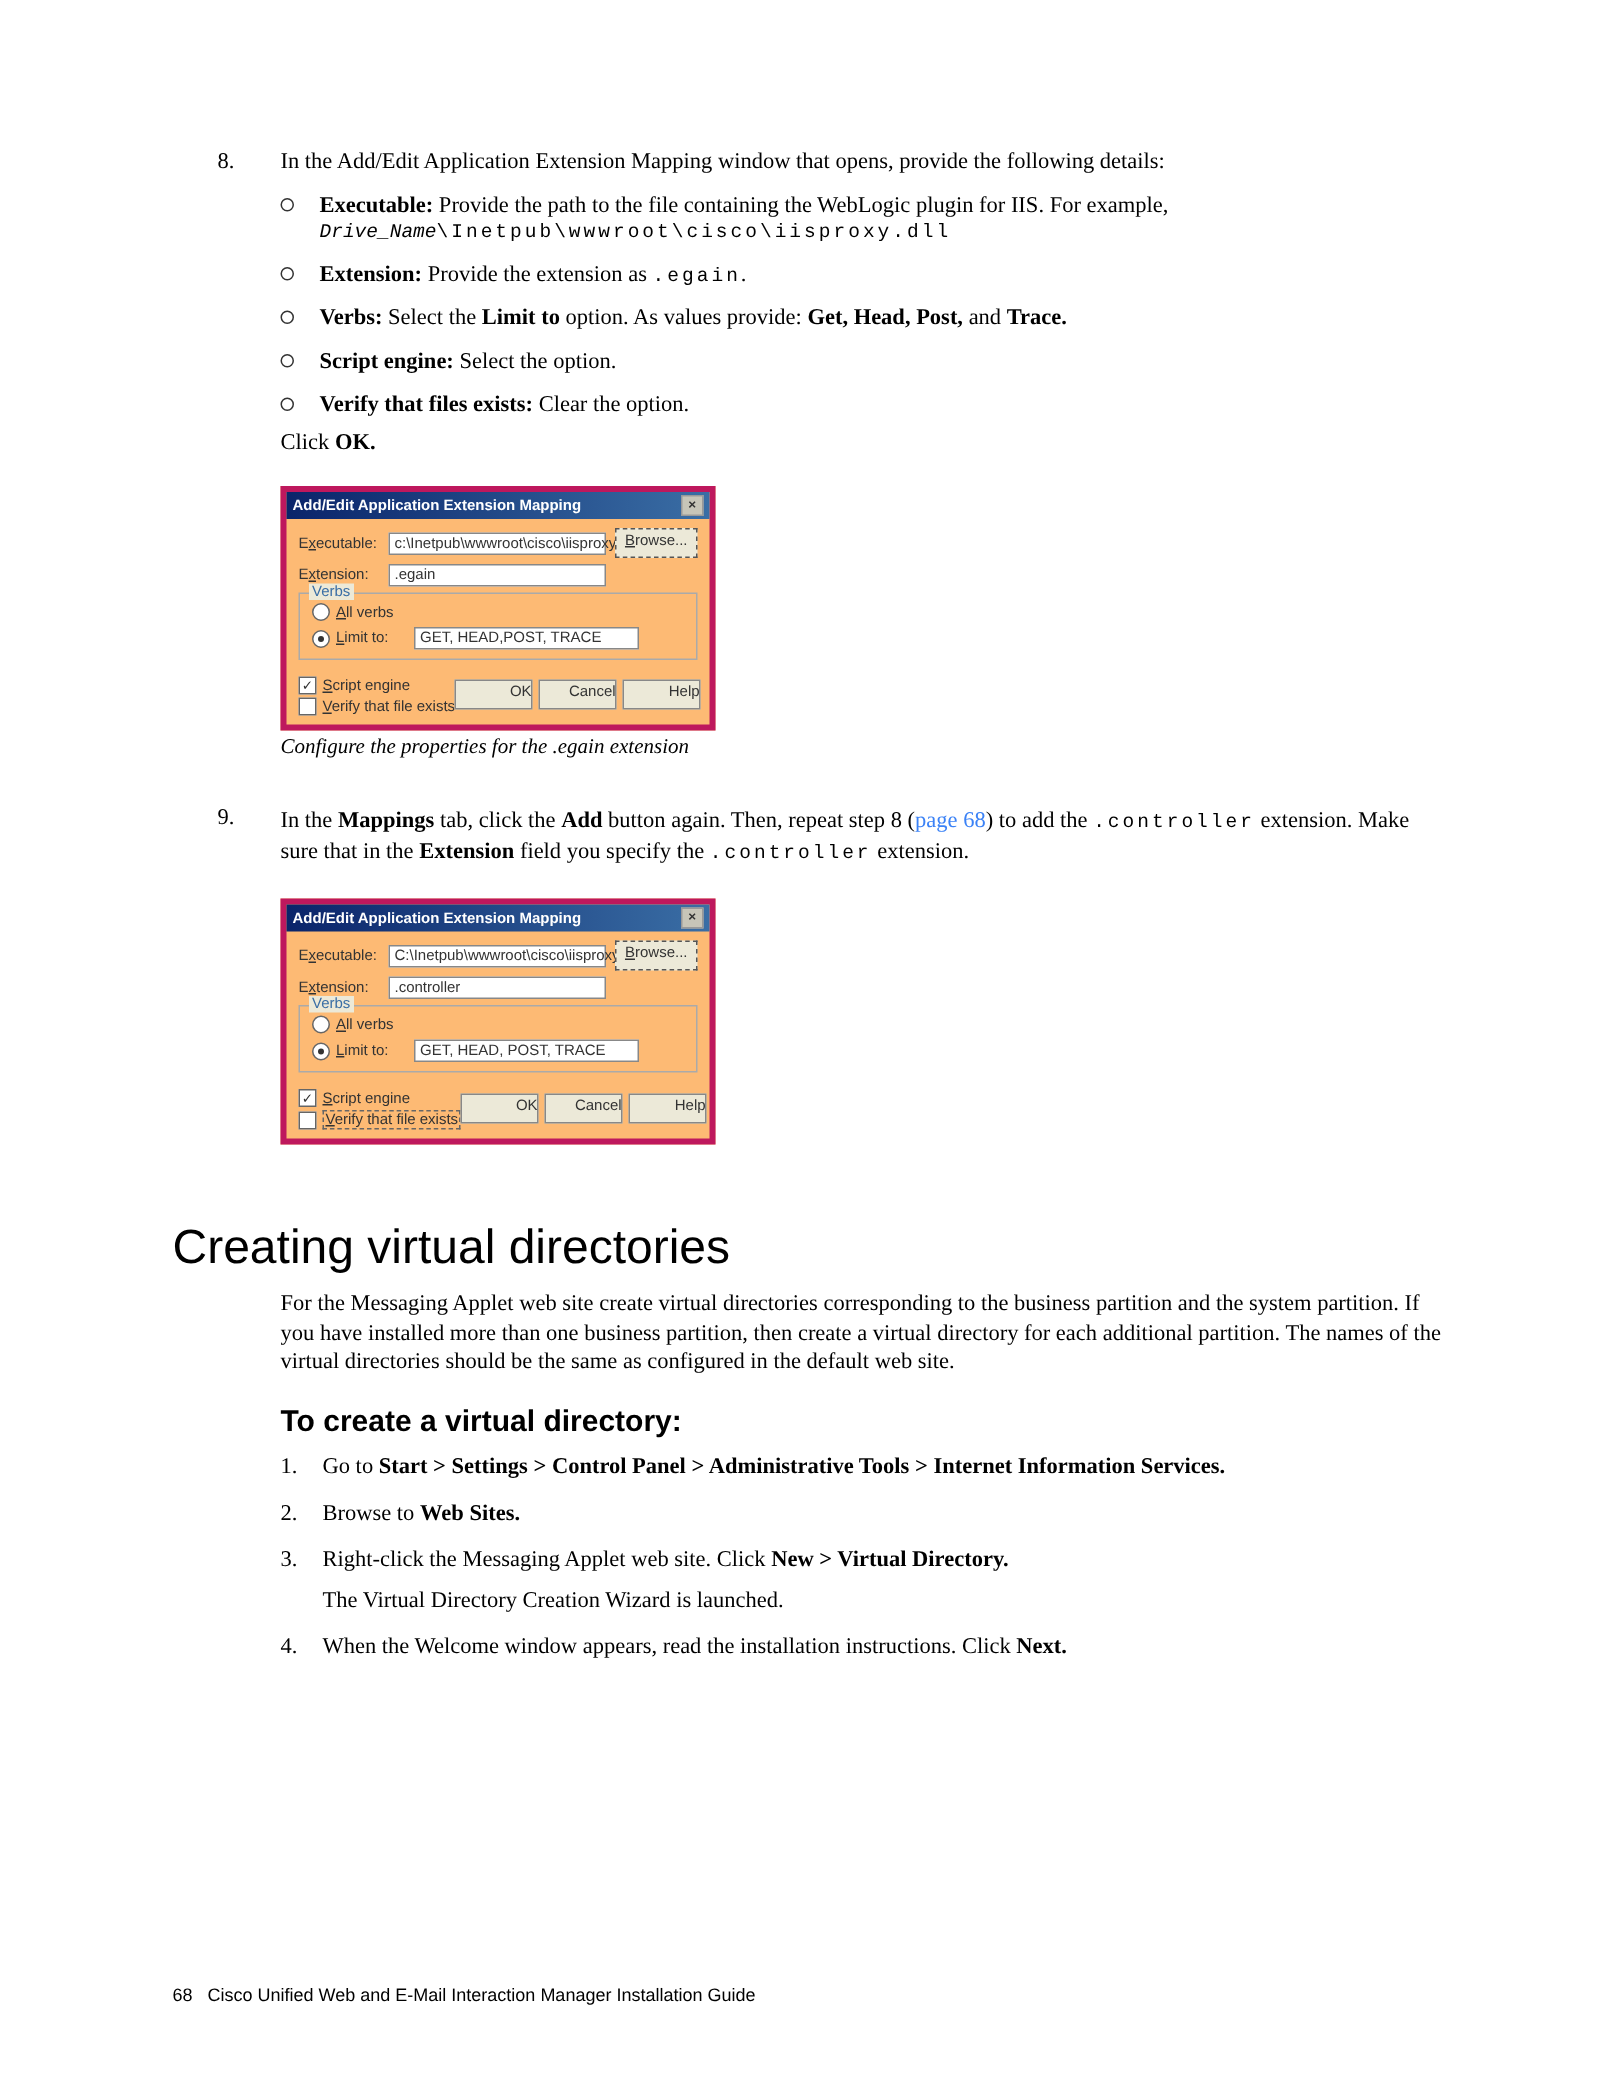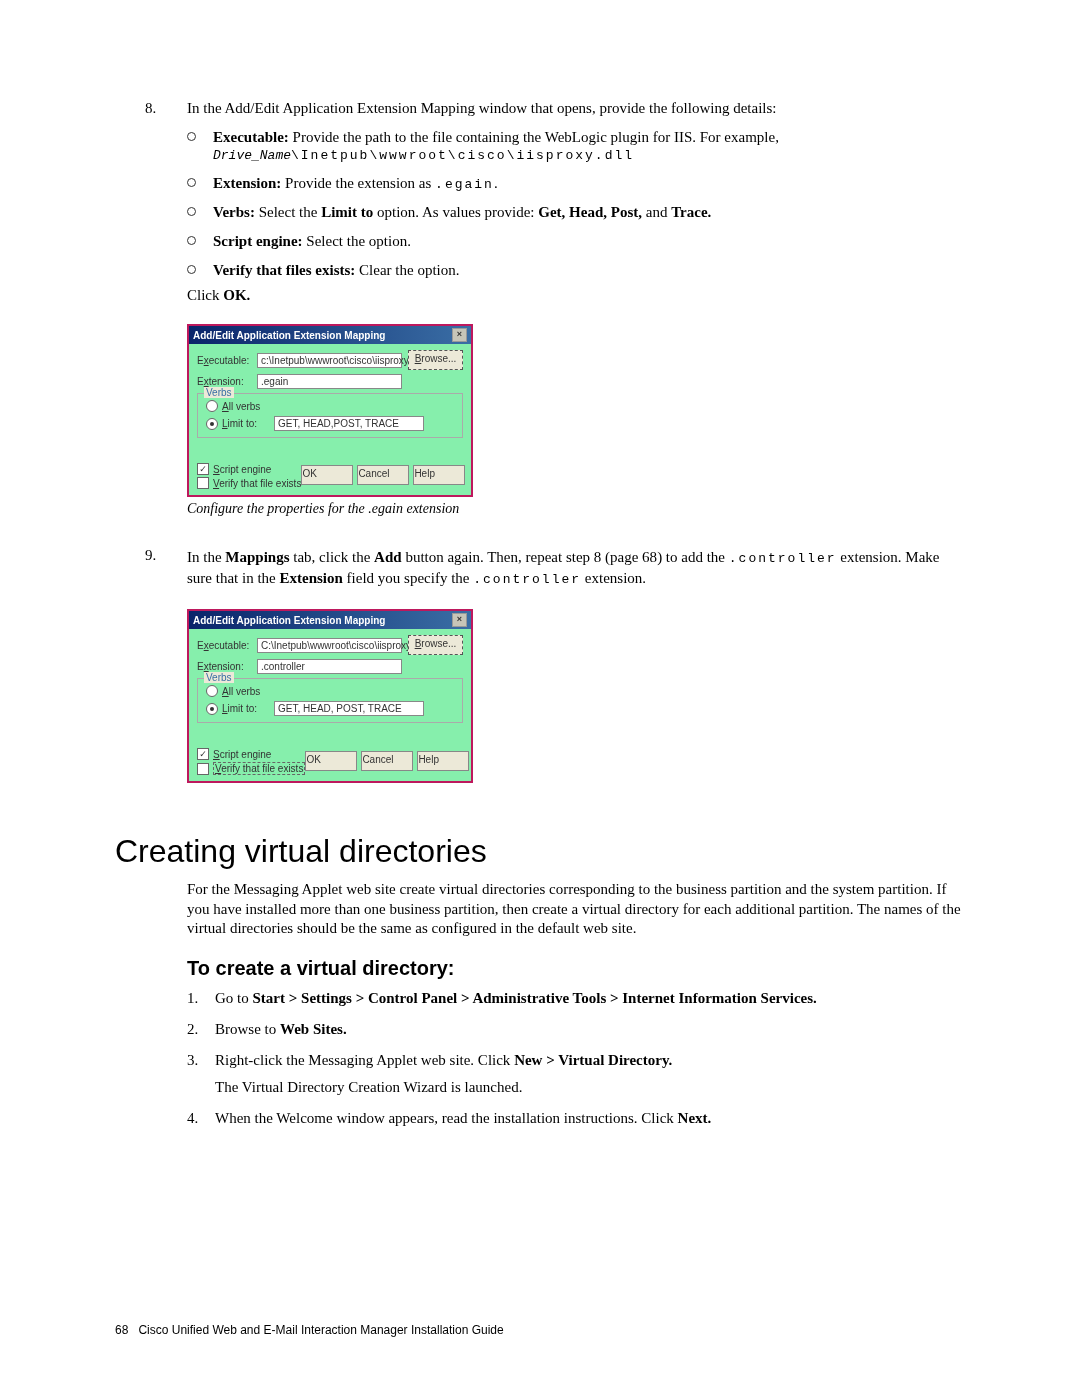--- a/index.html
+++ b/index.html
@@ -71,24 +71,24 @@
     font-size: 14px;
     margin-top: 4px;
     margin-left: 72px;
   }
   .figure {
     margin-left: 72px;
     margin-top: 8px;
   }
   .dialog {
     width: 282px;
-    border: 2px solid #be185d;
+    border: 4px solid #be185d;
     font-family: Tahoma, Arial, sans-serif;
     font-size: 10px;
-    background: #86efac;
+    background: #fdba74;
     color: #333;
   }
   .dialog-title {
     background: linear-gradient(to right, #0a246a, #3a6ea5);
     color: #fff;
     font-weight: bold;
     padding: 2px 4px;
     display: flex;
     justify-content: space-between;
     align-items: center;
@@ -134,21 +134,21 @@
     border: 1px dashed #555;
     background: #ece9d8;
     font-size: 10px;
     text-align: center;
     line-height: 16px;
     margin-left: 6px;
   }
   .limit-input { width: 150px; margin-left: 8px; }
   .fieldset {
     border: 1px solid #aaa;
-    margin: 4px 0 19px 0;
+    margin: 4px 0 5px 0;
     padding: 4px 6px 6px 8px;
     position: relative;
   }
   .fieldset-legend {
     position: absolute;
     top: -7px;
     left: 6px;
     background: #ece9d8;
     padding: 0 2px;
     font-size: 10px;
@@ -199,21 +199,21 @@
     margin-left: auto;
     display: flex;
     gap: 4px;
   }
   .win-btn {
     width: 50px;
     height: 18px;
     border: 1px solid #888;
     background: #ece9d8;
     font-size: 10px;
-    text-align: left;
+    text-align: right;
     line-height: 16px;
   }
   .section-title {
     font-family: Arial, Helvetica, sans-serif;
     font-size: 32px;
     font-weight: normal;
     margin: 50px 0 10px 0;
     letter-spacing: 0;
   }
   .section-para, .sub-heading, .ol2 {
@@ -246,21 +246,21 @@
     left: 0;
     top: 0;
   }
   .page-footer {
     position: absolute;
     bottom: 60px;
     left: 115px;
     font-family: Arial, Helvetica, sans-serif;
     font-size: 12px;
   }
-  .page-link { color: #000000; }
+  .page-link { color: #3b82f6; }
   .verify-dashed { border: 1px dashed #666; padding: 0 1px; }
 </style>
 </head>
 <body>
 
 <div class="page">
 
   <ol class="main-ol">
 
     <li class="main-li">

